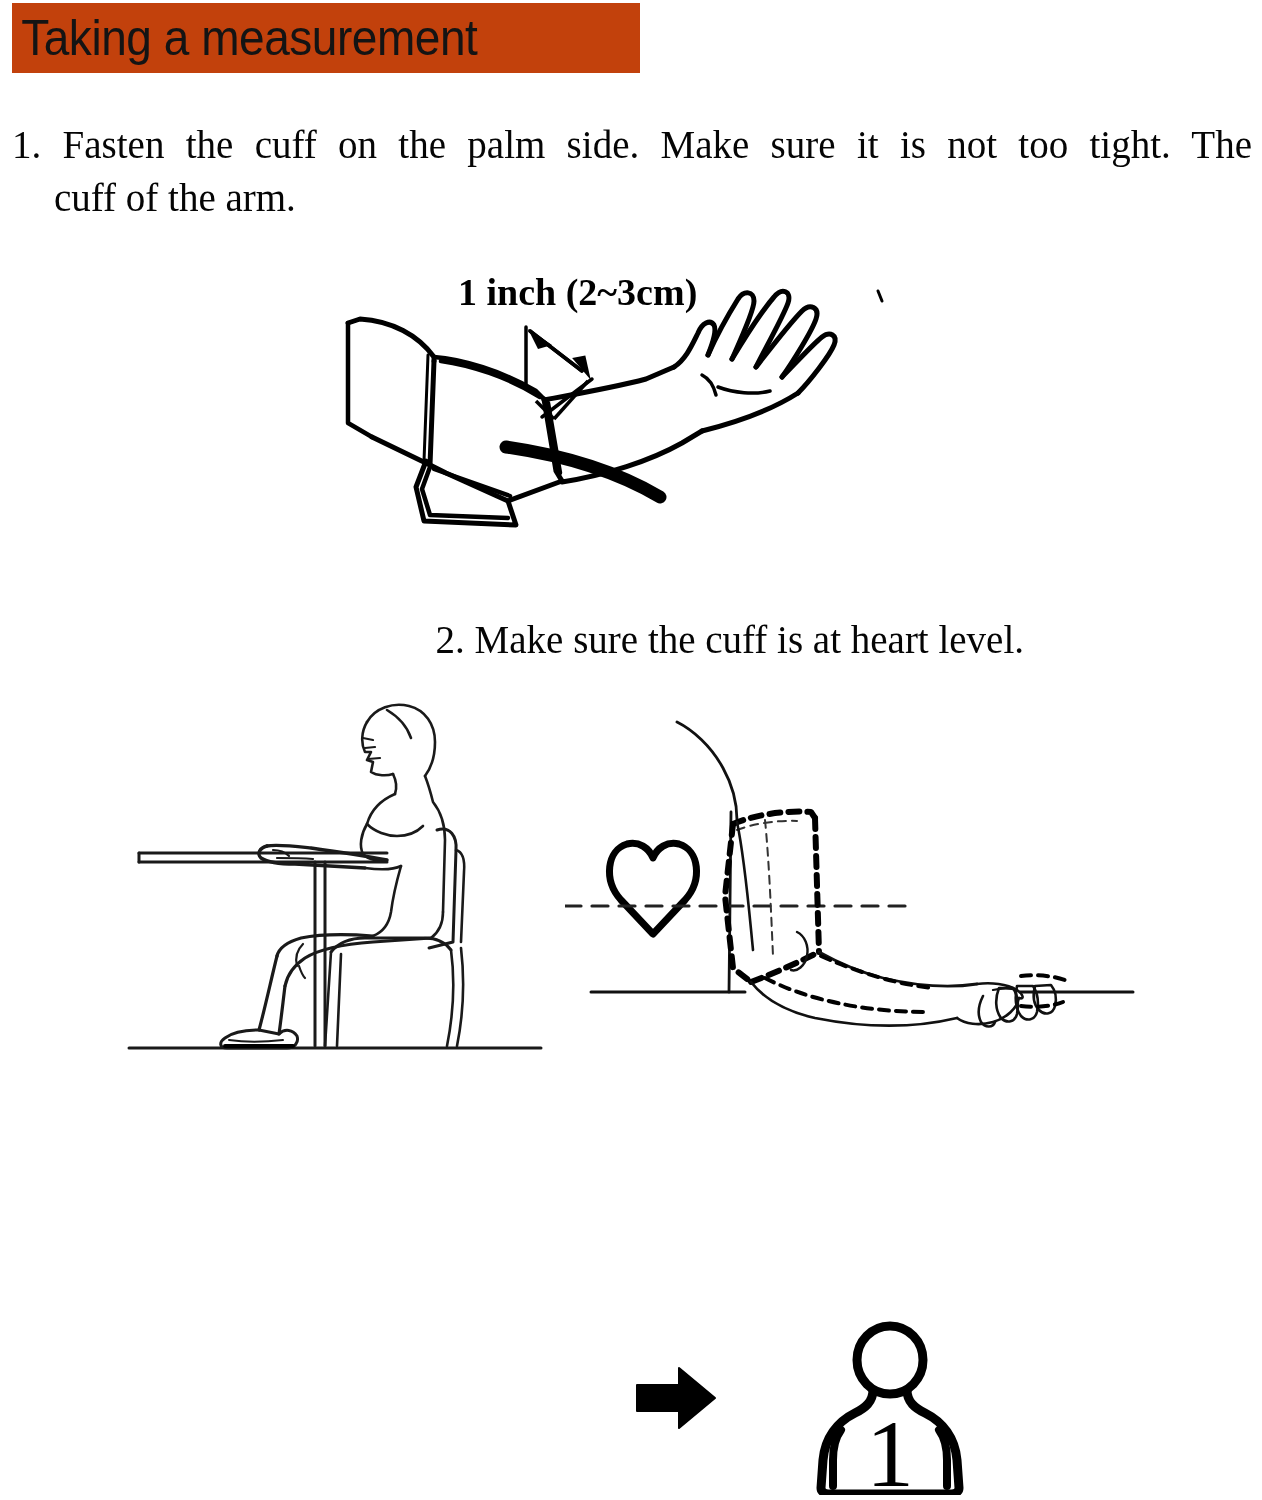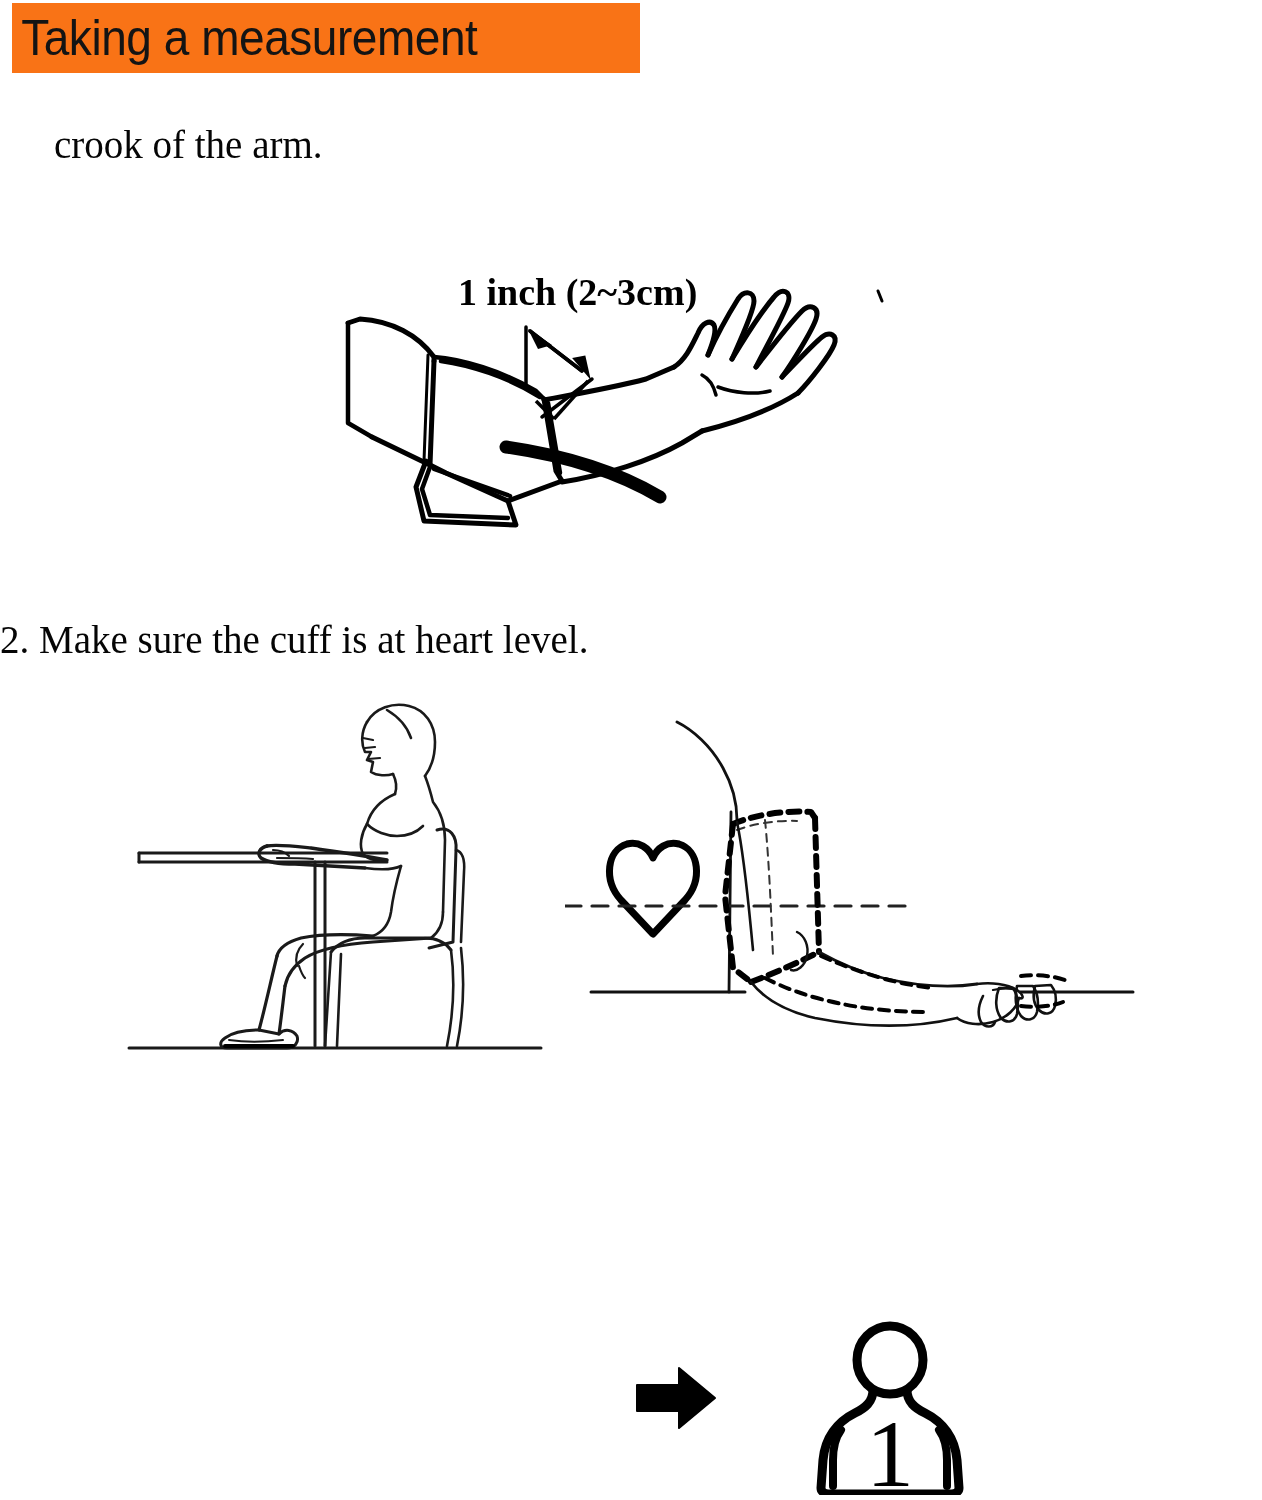--- a/index.html
+++ b/index.html
@@ -16,21 +16,21 @@
     color: #000000;
   }
 
   
   #section-header {
     position: absolute;
     left: 12px;
     top: 3px;
     width: 628px;
     height: 70px;
-    background: #f97316;
+    background: #c2410c;
     display: flex;
     align-items: center;
   }
   #section-header .title {
     font-family: "Liberation Sans", "DejaVu Sans", sans-serif;
     font-size: 50px;
     font-weight: 400;
     line-height: 1;
     letter-spacing: -0.5px;
     padding-left: 10px;
@@ -53,24 +53,24 @@
     left: 12px;
     top: 118px;
     width: 1240px;
     text-indent: 0;
   }
   #step-1 .l1 { display:block; text-align: justify; text-align-last: justify; white-space: nowrap;}
   #step-1 .l2 { display:block; padding-left: 42px; text-align: justify; text-align-last: justify; white-space: nowrap;}
   #step-1 .l3 { display:block; padding-left: 42px; }
 
   #step-2 {
-    left: 0;
+    left: 24px;
     top: 613px;
     width: 1000px;
-    text-align: left;
+    text-align: right;
   }
 
   #step-3 {
     left: 8px;
     top: 1126px;
     width: 1248px;
   }
   #step-3 .l1 { display:block; text-align: justify; text-align-last: justify; white-space: nowrap; }
   #step-3 .l2 { display:block; text-align: justify; text-align-last: justify; white-space: nowrap; }
 
@@ -85,21 +85,22 @@
   .figure svg { display: block; width: 100%; height: 100%; }
 </style>
 </head>
 <body>
 
 <div id="section-header">
   <span class="title">Taking a measurement</span>
 </div>
 
 <div class="step" id="step-1">
-  <span class="l3">crook of the arm.</span>
+  <span class="l1">1. Fasten the cuff on the palm side. Make sure it is not too tight.  The</span>
+  <span class="l3">cuff of the arm.</span>
 </div>
 
 <div class="figure" id="fig-cuff">
   <svg viewBox="0 0 600 265" xmlns="http://www.w3.org/2000/svg">
     <g fill="none" stroke="#000000" stroke-width="4.5" stroke-linecap="round" stroke-linejoin="round">
 
       <path d="M18 48 L30 44 C62 46 88 60 104 82 L104 86" stroke-width="5"></path>
       <path d="M18 48 L18 148 L42 162"></path>
       <path d="M42 162 L100 190 L104 86" stroke-width="5"></path>
 

